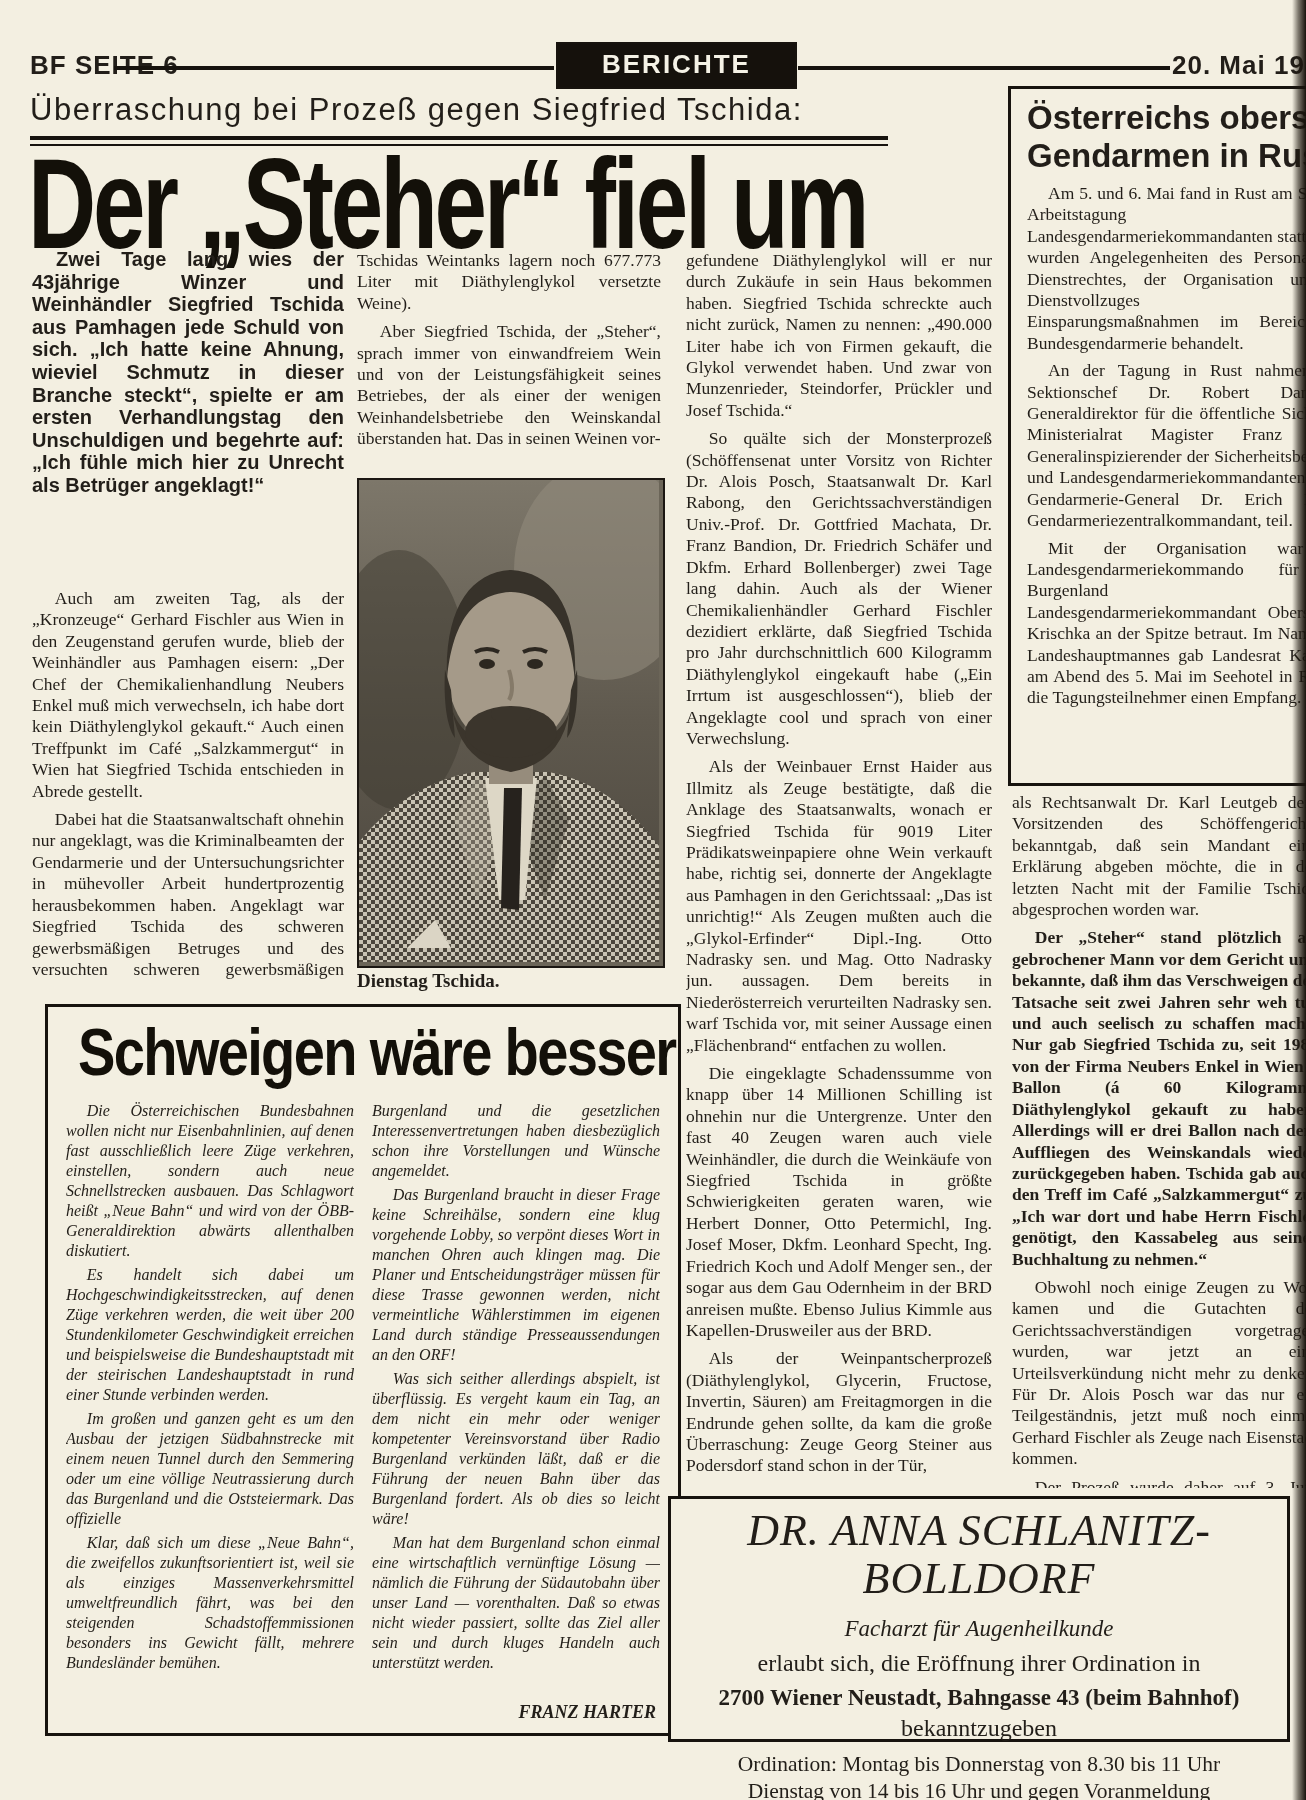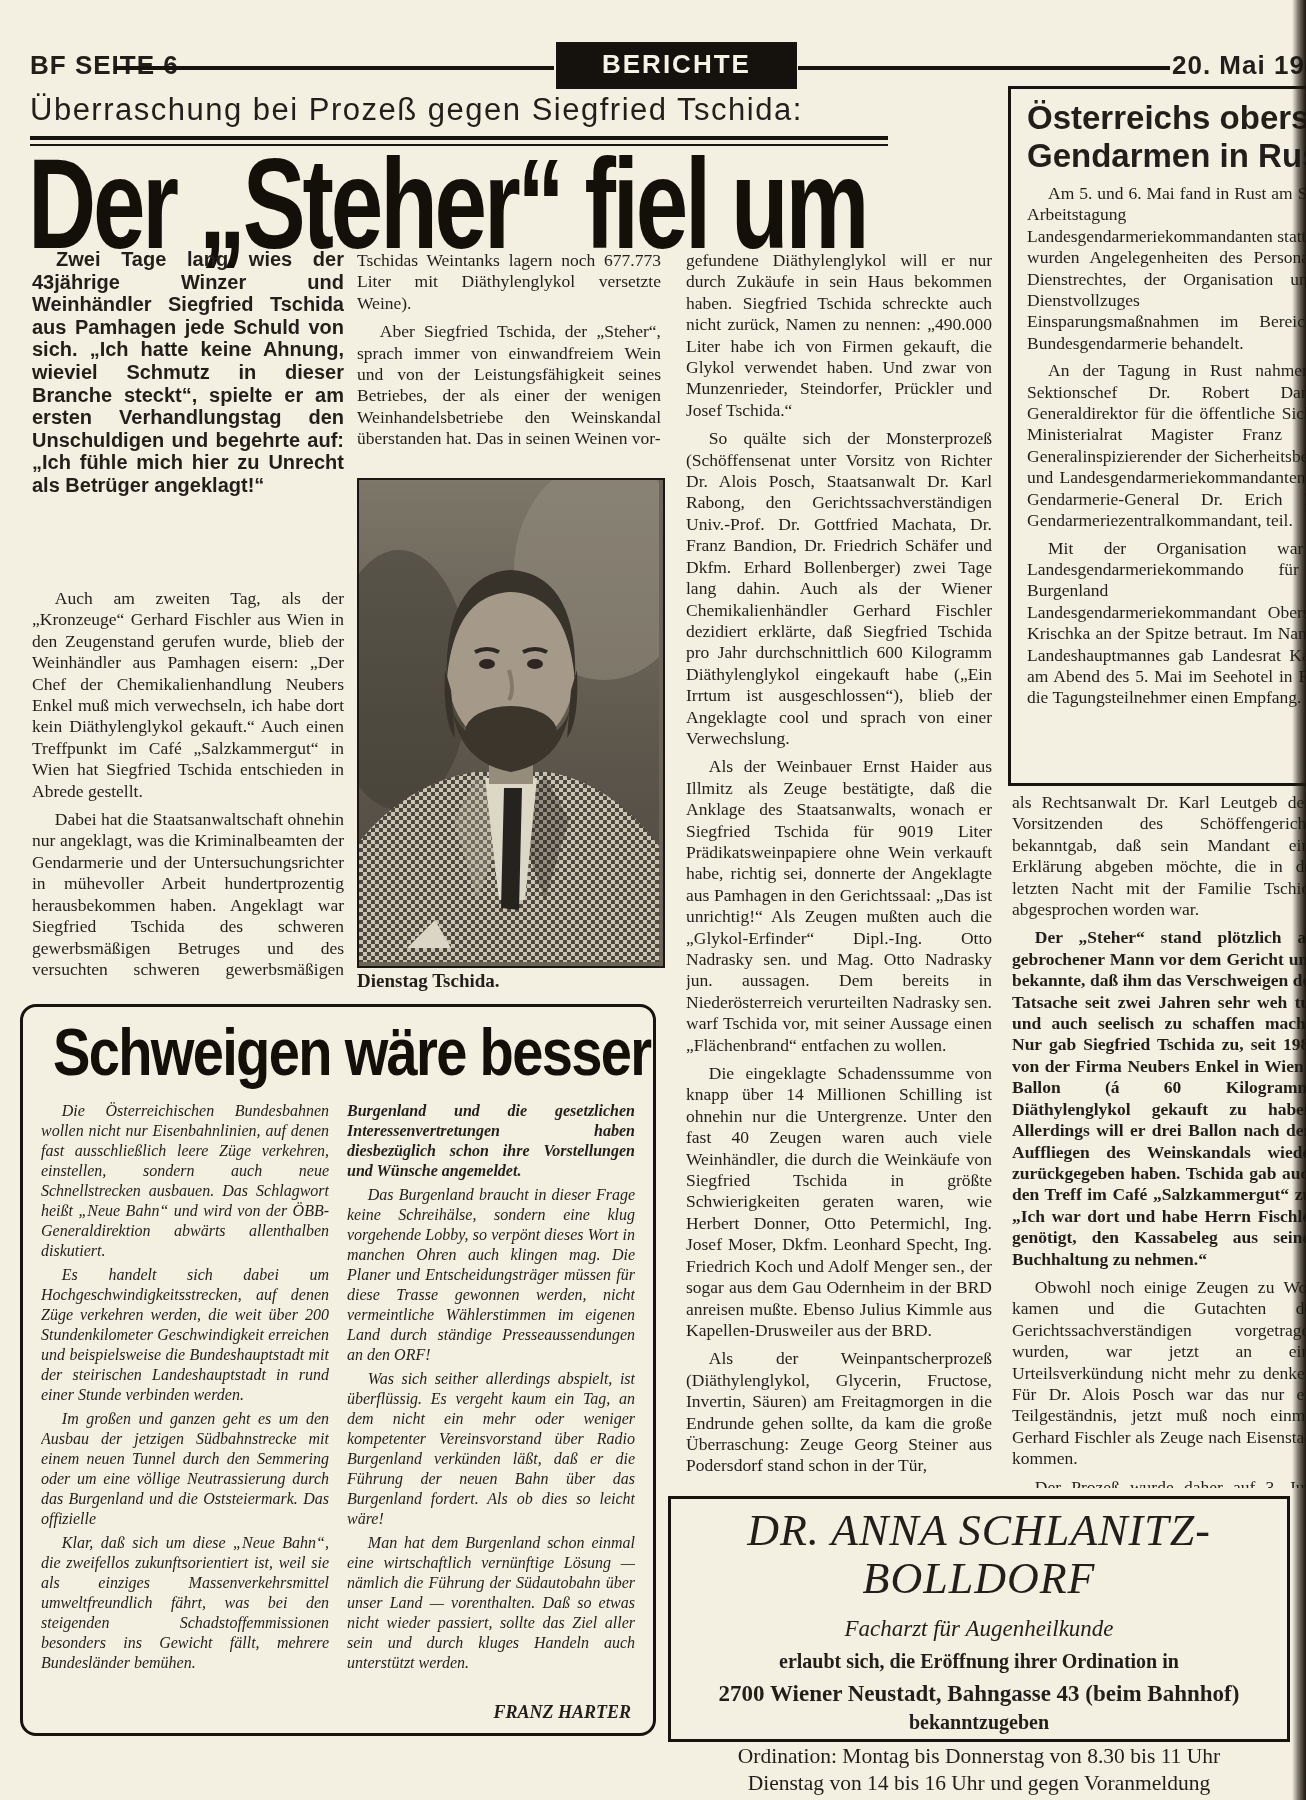--- a/index.html
+++ b/index.html
@@ -33,27 +33,27 @@
               white-space:nowrap;letter-spacing:0px;}
   .rust-body{text-align:justify;margin-top:8px;}
   .rust-body p{margin:0 0 6px;text-indent:1.2em;font-size:17.5px;line-height:21.4px;hyphens:auto;}
   
   .schweigen-box{border:3px solid #17130e;padding:12px 18px;background:#f3efe1;}
   .schweigen-headline{font-family:"Liberation Sans",sans-serif;font-weight:700;font-size:66px;line-height:1;
                       letter-spacing:-2px;white-space:nowrap;transform:scaleX(.85);transform-origin:0 0;color:#131009;margin-left:12px;}
   .schweigen-cols{display:flex;gap:18px;margin-top:16px;}
   .schweigen-col{width:288px;height:606px;overflow:hidden;text-align:justify;font-style:italic;}
   .schweigen-col p{margin:0 0 4px;text-indent:1.3em;font-size:16px;line-height:20px;hyphens:auto;}
-  .schweigen-col p.cont{text-indent:0;font-weight:bold;}
+  .schweigen-col p.cont{text-indent:0;}
   .byline{font-style:italic;font-weight:700;font-size:18px;}
   
   .ad-box{border:3px solid #17130e;background:#f3efe1;text-align:center;padding:8px 35px;}
   .ad-name{font-style:italic;font-size:44px;line-height:1.1;letter-spacing:1px;}
   .ad-specialty{font-style:italic;font-size:23px;margin-top:12px;}
-  .ad-line{font-size:20px;margin-top:8px;font-weight:bold;}
+  .ad-line{font-size:24px;margin-top:8px;}
   .ad-address{font-size:23px;font-weight:700;margin-top:8px;}
   .ad-hours{font-size:21.5px;margin-top:2px;}
   .edge-shadow{background:linear-gradient(to right, rgba(30,24,15,0) 0%, rgba(30,24,15,.55) 45%, #18130c 100%);}
 </style>
 </head>
 <body>
 
 <div class="page">
 
   <div class="abs masthead-label" style="left:30px;top:50px;">BF SEITE 6</div>
@@ -150,21 +150,21 @@
     <p>Als der Weinpantscherprozeß (Diäthylenglykol, Glycerin, Fructose, Invertin, Säuren) am Freitagmorgen in die Endrunde gehen sollte, da kam die große Überraschung: Zeuge Georg Steiner aus Podersdorf stand schon in der Tür,</p>
   </div>
 
   <div class="abs bodycol" style="left:1012px;top:792px;width:306px;height:696px;">
     <p class="cont">als Rechtsanwalt Dr. Karl Leutgeb dem Vorsitzenden des Schöffengerichts bekanntgab, daß sein Mandant eine Erklärung abgeben möchte, die in der letzten Nacht mit der Familie Tschida abgesprochen worden war.</p>
     <p class="bold-para">Der „Steher“ stand plötzlich als gebrochener Mann vor dem Gericht und bekannte, daß ihm das Verschweigen der Tatsache seit zwei Jahren sehr weh tue und auch seelisch zu schaffen mache. Nur gab Siegfried Tschida zu, seit 1984 von der Firma Neubers Enkel in Wien 9 Ballon (á 60 Kilogramm) Diäthylenglykol gekauft zu haben. Allerdings will er drei Ballon nach dem Auffliegen des Weinskandals wieder zurückgegeben haben. Tschida gab auch den Treff im Café „Salzkammergut“ zu: „Ich war dort und habe Herrn Fischler genötigt, den Kassabeleg aus seiner Buchhaltung zu nehmen.“</p>
     <p>Obwohl noch einige Zeugen zu Wort kamen und die Gutachten der Gerichtssachverständigen vorgetragen wurden, war jetzt an eine Urteilsverkündung nicht mehr zu denken. Für Dr. Alois Posch war das nur ein Teilgeständnis, jetzt muß noch einmal Gerhard Fischler als Zeuge nach Eisenstadt kommen.</p>
     <p>Der Prozeß wurde daher auf 3. Juni vertagt.</p>
   </div>
 
-  <div class="abs schweigen-box" style="left:20px;top:1004px;width:594px;height:702px;border-radius:16px;">
+  <div class="abs schweigen-box" style="left:45px;top:1004px;width:594px;height:702px;">
     <div class="schweigen-headline">Schweigen wäre besser</div>
     <div class="schweigen-cols">
       <div class="schweigen-col">
         <p>Die Österreichischen Bundesbahnen wollen nicht nur Eisenbahnlinien, auf denen fast ausschließlich leere Züge verkehren, einstellen, sondern auch neue Schnellstrecken ausbauen. Das Schlagwort heißt „Neue Bahn“ und wird von der ÖBB-Generaldirektion abwärts allenthalben diskutiert.</p>
         <p>Es handelt sich dabei um Hochgeschwindigkeitsstrecken, auf denen Züge verkehren werden, die weit über 200 Stundenkilometer Geschwindigkeit erreichen und beispielsweise die Bundeshauptstadt mit der steirischen Landeshauptstadt in rund einer Stunde verbinden werden.</p>
         <p>Im großen und ganzen geht es um den Ausbau der jetzigen Südbahnstrecke mit einem neuen Tunnel durch den Semmering oder um eine völlige Neutrassierung durch das Burgenland und die Oststeiermark. Das offizielle</p>
         <p>Klar, daß sich um diese „Neue Bahn“, die zweifellos zukunftsorientiert ist, weil sie als einziges Massenverkehrsmittel umweltfreundlich fährt, was bei den steigenden Schadstoffemmissionen besonders ins Gewicht fällt, mehrere Bundesländer bemühen.</p>
       </div>
       <div class="schweigen-col">
         <p class="cont">Burgenland und die gesetzlichen Interessenvertretungen haben diesbezüglich schon ihre Vorstellungen und Wünsche angemeldet.</p>

